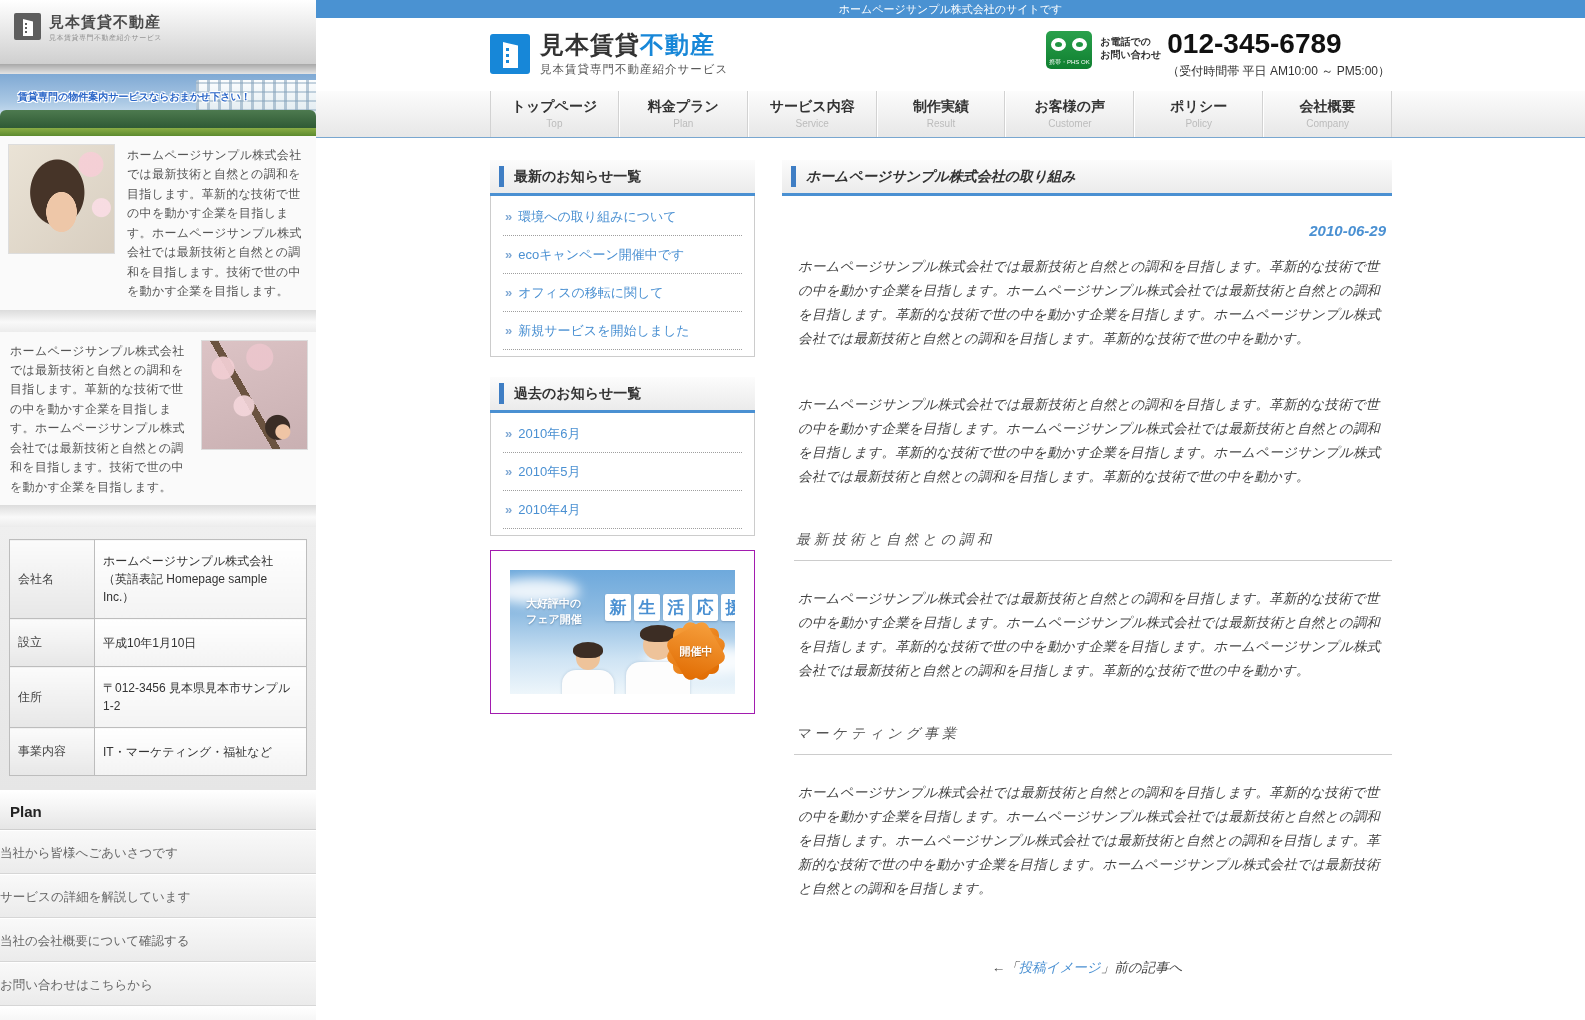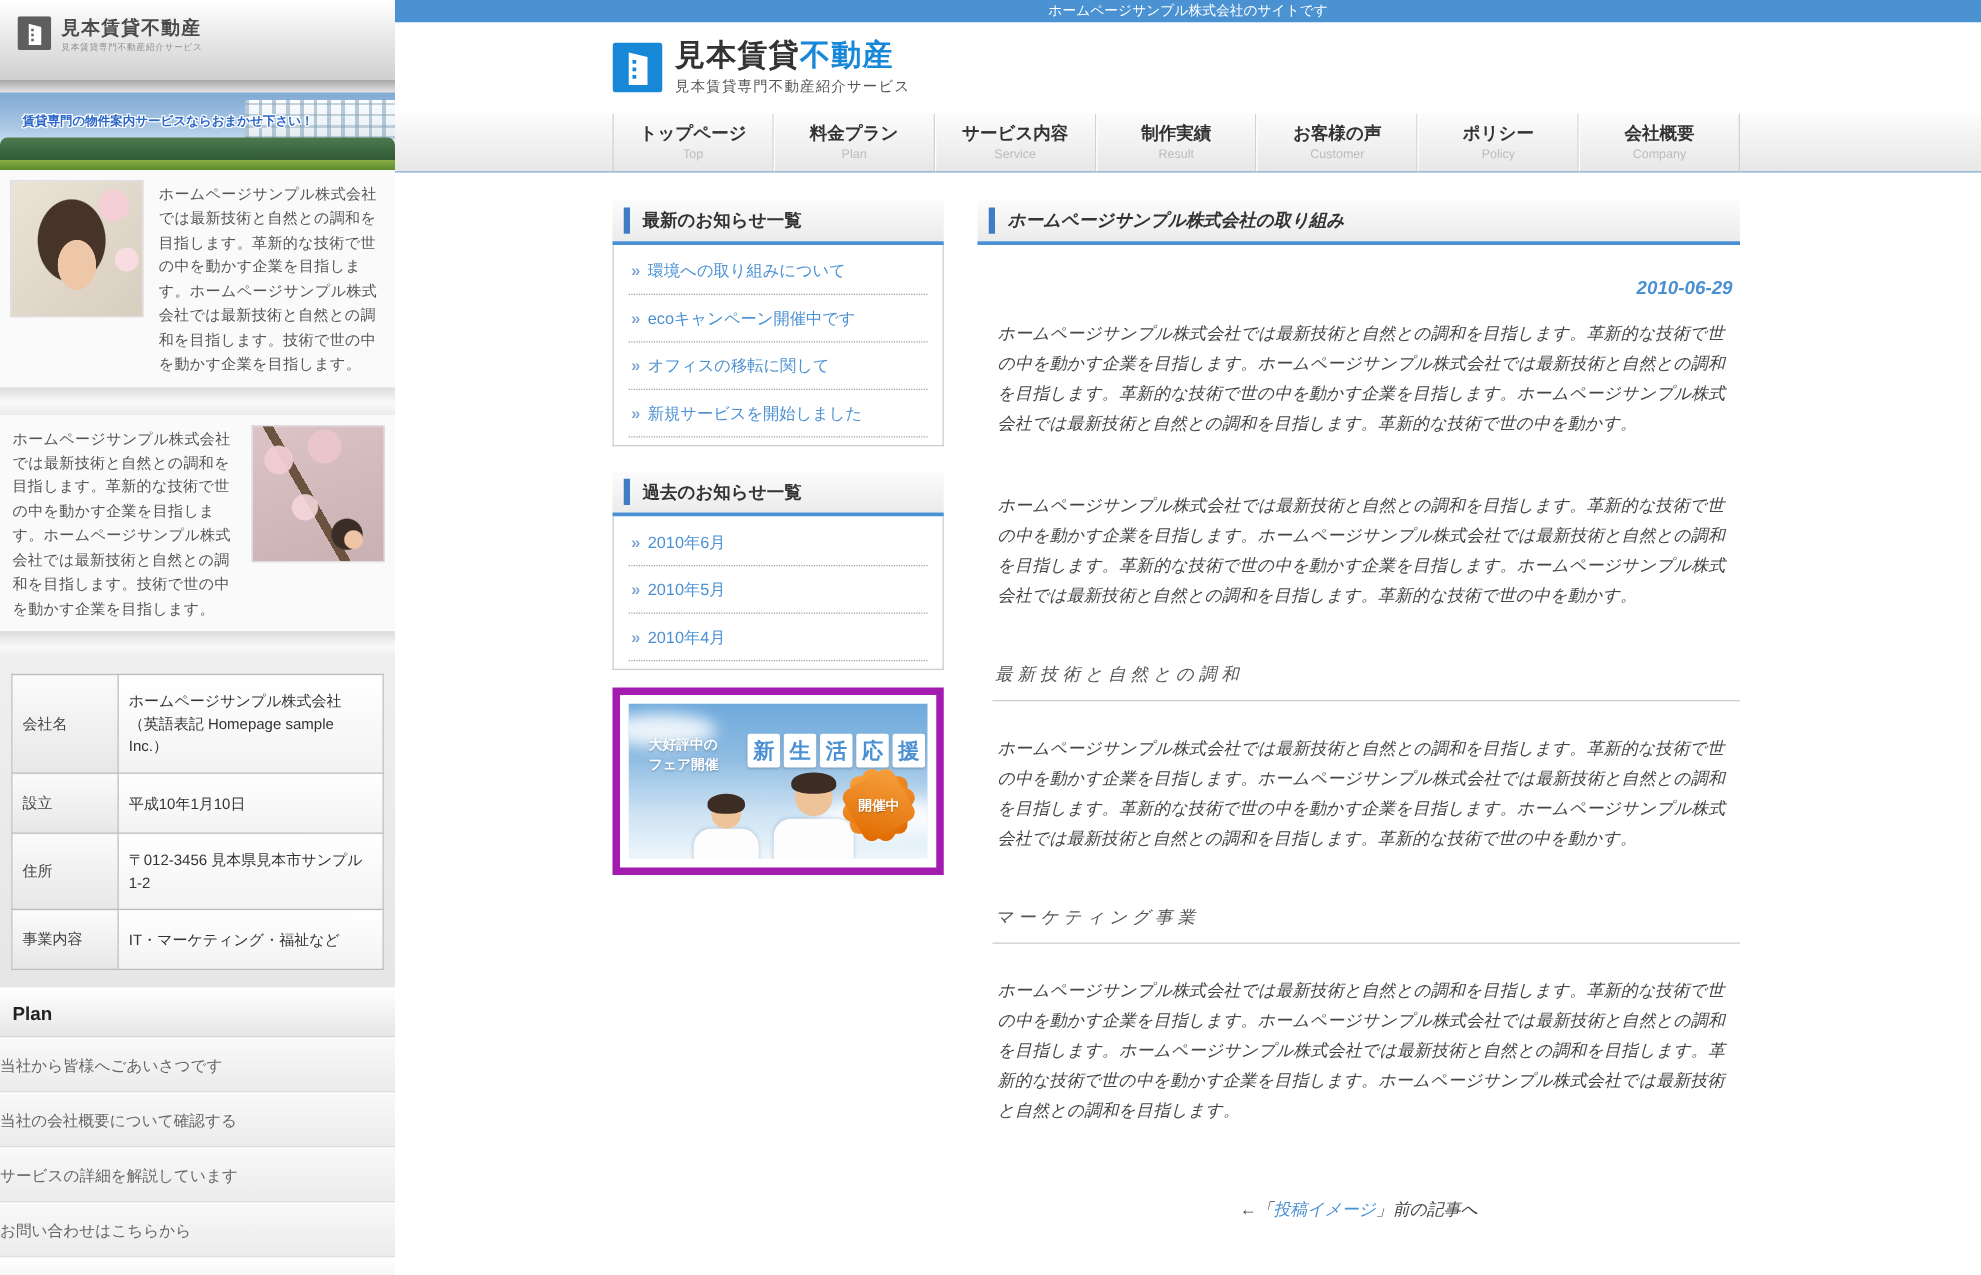--- a/index.html
+++ b/index.html
@@ -97,21 +97,21 @@
   .box-head { position:relative; background:linear-gradient(#fcfcfc,#ebebeb); border-bottom:3px solid #4a90d2;
     padding:8px 8px 7px 24px; font-size:14px; font-weight:bold; color:#333; }
   .box-head::before { content:""; position:absolute; left:9px; top:6px; bottom:6px; width:5px; background:#3f7ec4; }
 
   .link-list { border:1px solid #ccc; border-top:none; padding:2px 12px 6px 12px; background:#fff; }
   .link-list .li { padding:10px 0 9px 2px; border-bottom:1px dotted #9f9f9f; font-size:13px; }
   .link-list .arr { color:#7fa8d4; font-weight:bold; margin-right:6px; }
   .link-list a { color:#4a90d2; }
   .mt20 { margin-top:20px; }
 
-  .banner { margin-top:14px; border:6px solid #a21caf; background:#fff; padding:7px; cursor:pointer; }
+  .banner { margin-top:14px; border:1px solid #a21caf; background:#fff; padding:19px; cursor:pointer; }
   .banner-img { position:relative; height:124px; overflow:hidden;
     background:linear-gradient(180deg,#6ea9dc 0%,#8fbce2 35%,#cfe4f4 72%,#eef6fb 100%); }
   .cloud { position:absolute; background:rgba(255,255,255,.85); border-radius:50%; filter:blur(6px); }
   .c1 { width:90px; height:26px; left:-20px; top:8px; }
   .c2 { width:120px; height:30px; right:-30px; bottom:18px; }
   .banner-catch { position:absolute; left:16px; top:26px; color:#fff; font-size:11px; font-weight:bold; line-height:1.45;
     text-shadow:0 1px 2px rgba(60,100,140,.6); }
   .banner-boxes { position:absolute; left:92px; top:24px; display:flex; }
   .bchar { width:26px; height:27px; background:#fff; color:#4a90d2; font-size:17px; font-weight:bold;
     display:flex; align-items:center; justify-content:center; margin-left:3px; border-radius:2px;
@@ -189,22 +189,22 @@
       <tr>
         <td class="lbl">事業内容</td>
         <td class="val">IT・マーケティング・福祉など</td>
       </tr>
     </tbody>
       </table>
   </div>
 
   <div class="side-head">Plan</div>
   <div class="side-menu-item">当社から皆様へごあいさつです</div>
+  <div class="side-menu-item">サービスの詳細を解説しています</div>
   <div class="side-menu-item">当社の会社概要について確認する</div>
-  <div class="side-menu-item">サービスの詳細を解説しています</div>
   <div class="side-menu-item">お問い合わせはこちらから</div>
 
   <div class="side-head">Infomation</div>
 
 </div>
 
 <div class="main">
   <div class="topbar">ホームページサンプル株式会社のサイトです</div>
 
   <div class="header">
@@ -214,20 +214,35 @@
         <path d="M13 8 L28 11.5 V34 H13 Z" fill="#ffffff"></path>
         <rect x="16" y="14" width="3" height="3" fill="#1787d8"></rect>
           <rect x="16" y="20" width="3" height="3" fill="#1787d8"></rect>
           <rect x="16" y="26" width="3" height="3" fill="#1787d8"></rect>
       </svg>
       <div>
         <div class="bt1"><span>見本賃貸</span><span class="blue">不動産</span></div>
         <div class="bt2">見本賃貸専門不動産紹介サービス</div>
       </div>
     </div>
+    <div class="phone">
+      <div class="freedial">
+        <div class="ring r1"></div>
+        <div class="ring r2"></div>
+        <div class="cap">携帯・PHS OK</div>
+      </div>
+      <div class="pcatch">
+        <div>お電話での</div>
+        <div>お問い合わせ</div>
+      </div>
+      <div class="pright">
+        <div class="pnum">012-345-6789</div>
+        <div class="phours">（受付時間帯 平日 AM10:00 ～ PM5:00）</div>
+      </div>
+    </div>
   </div>
 
   <div class="nav">
     <div class="nav-inner">
       <div class="nav-item">
           <div class="nl">トップページ</div>
           <div class="ns">Top</div>
         </div>
       <div class="nav-item">
           <div class="nl">料金プラン</div>

